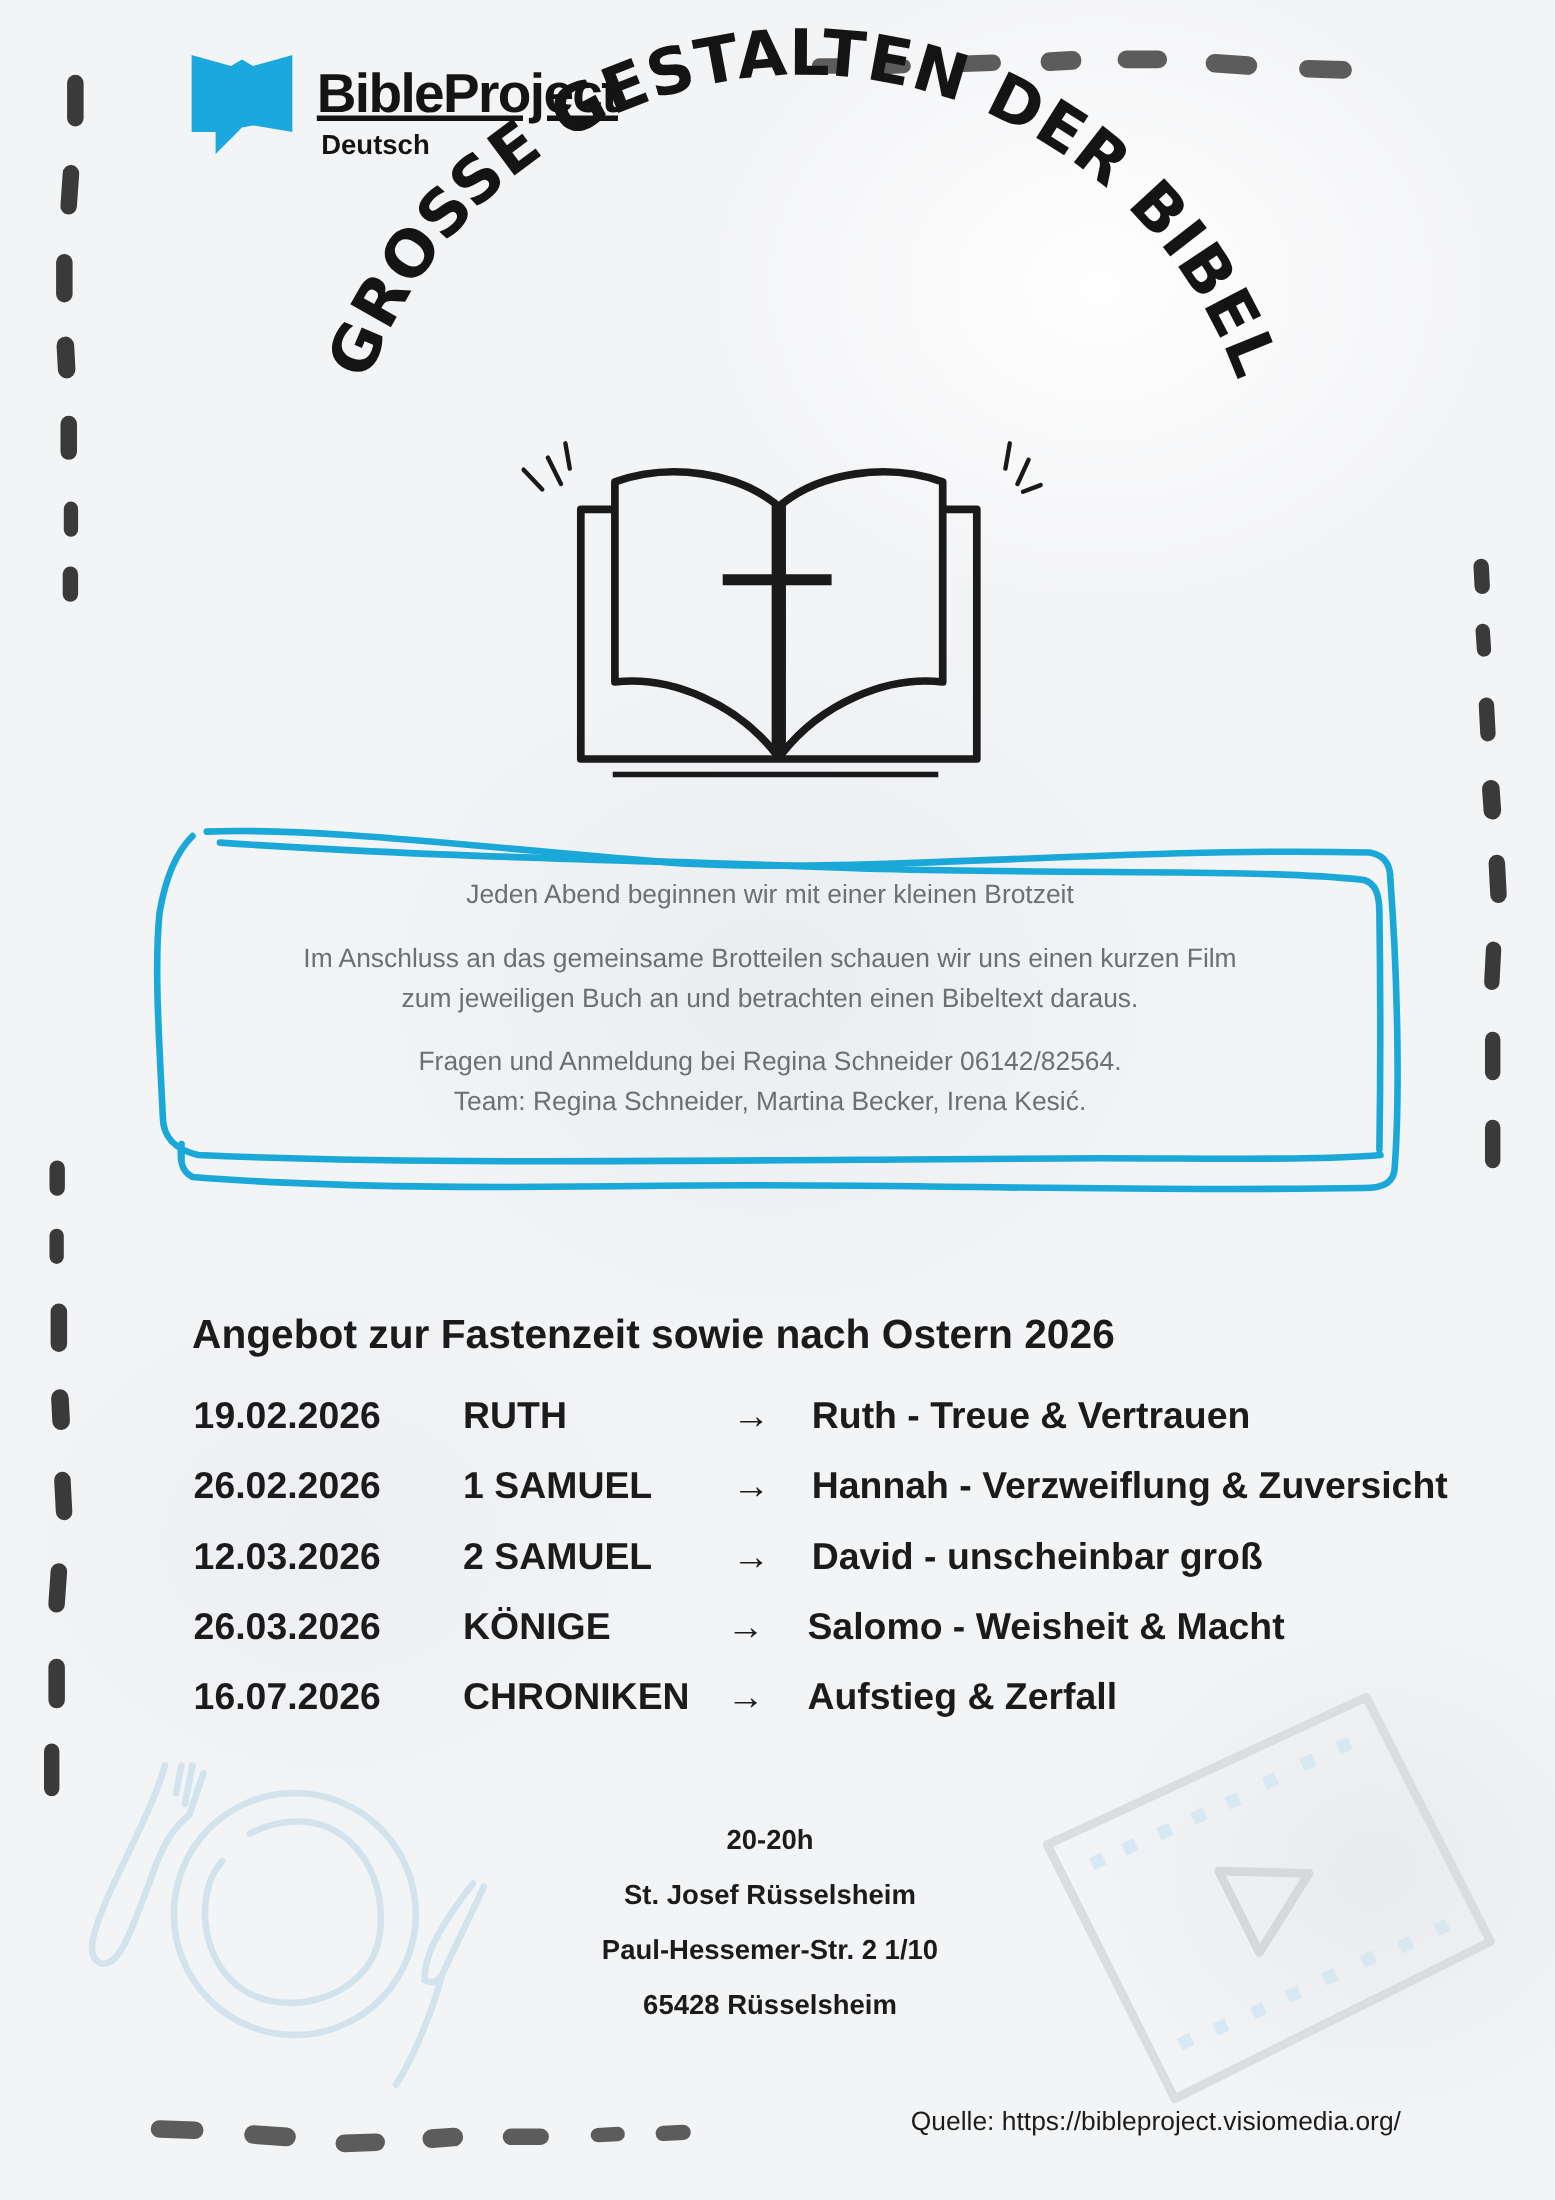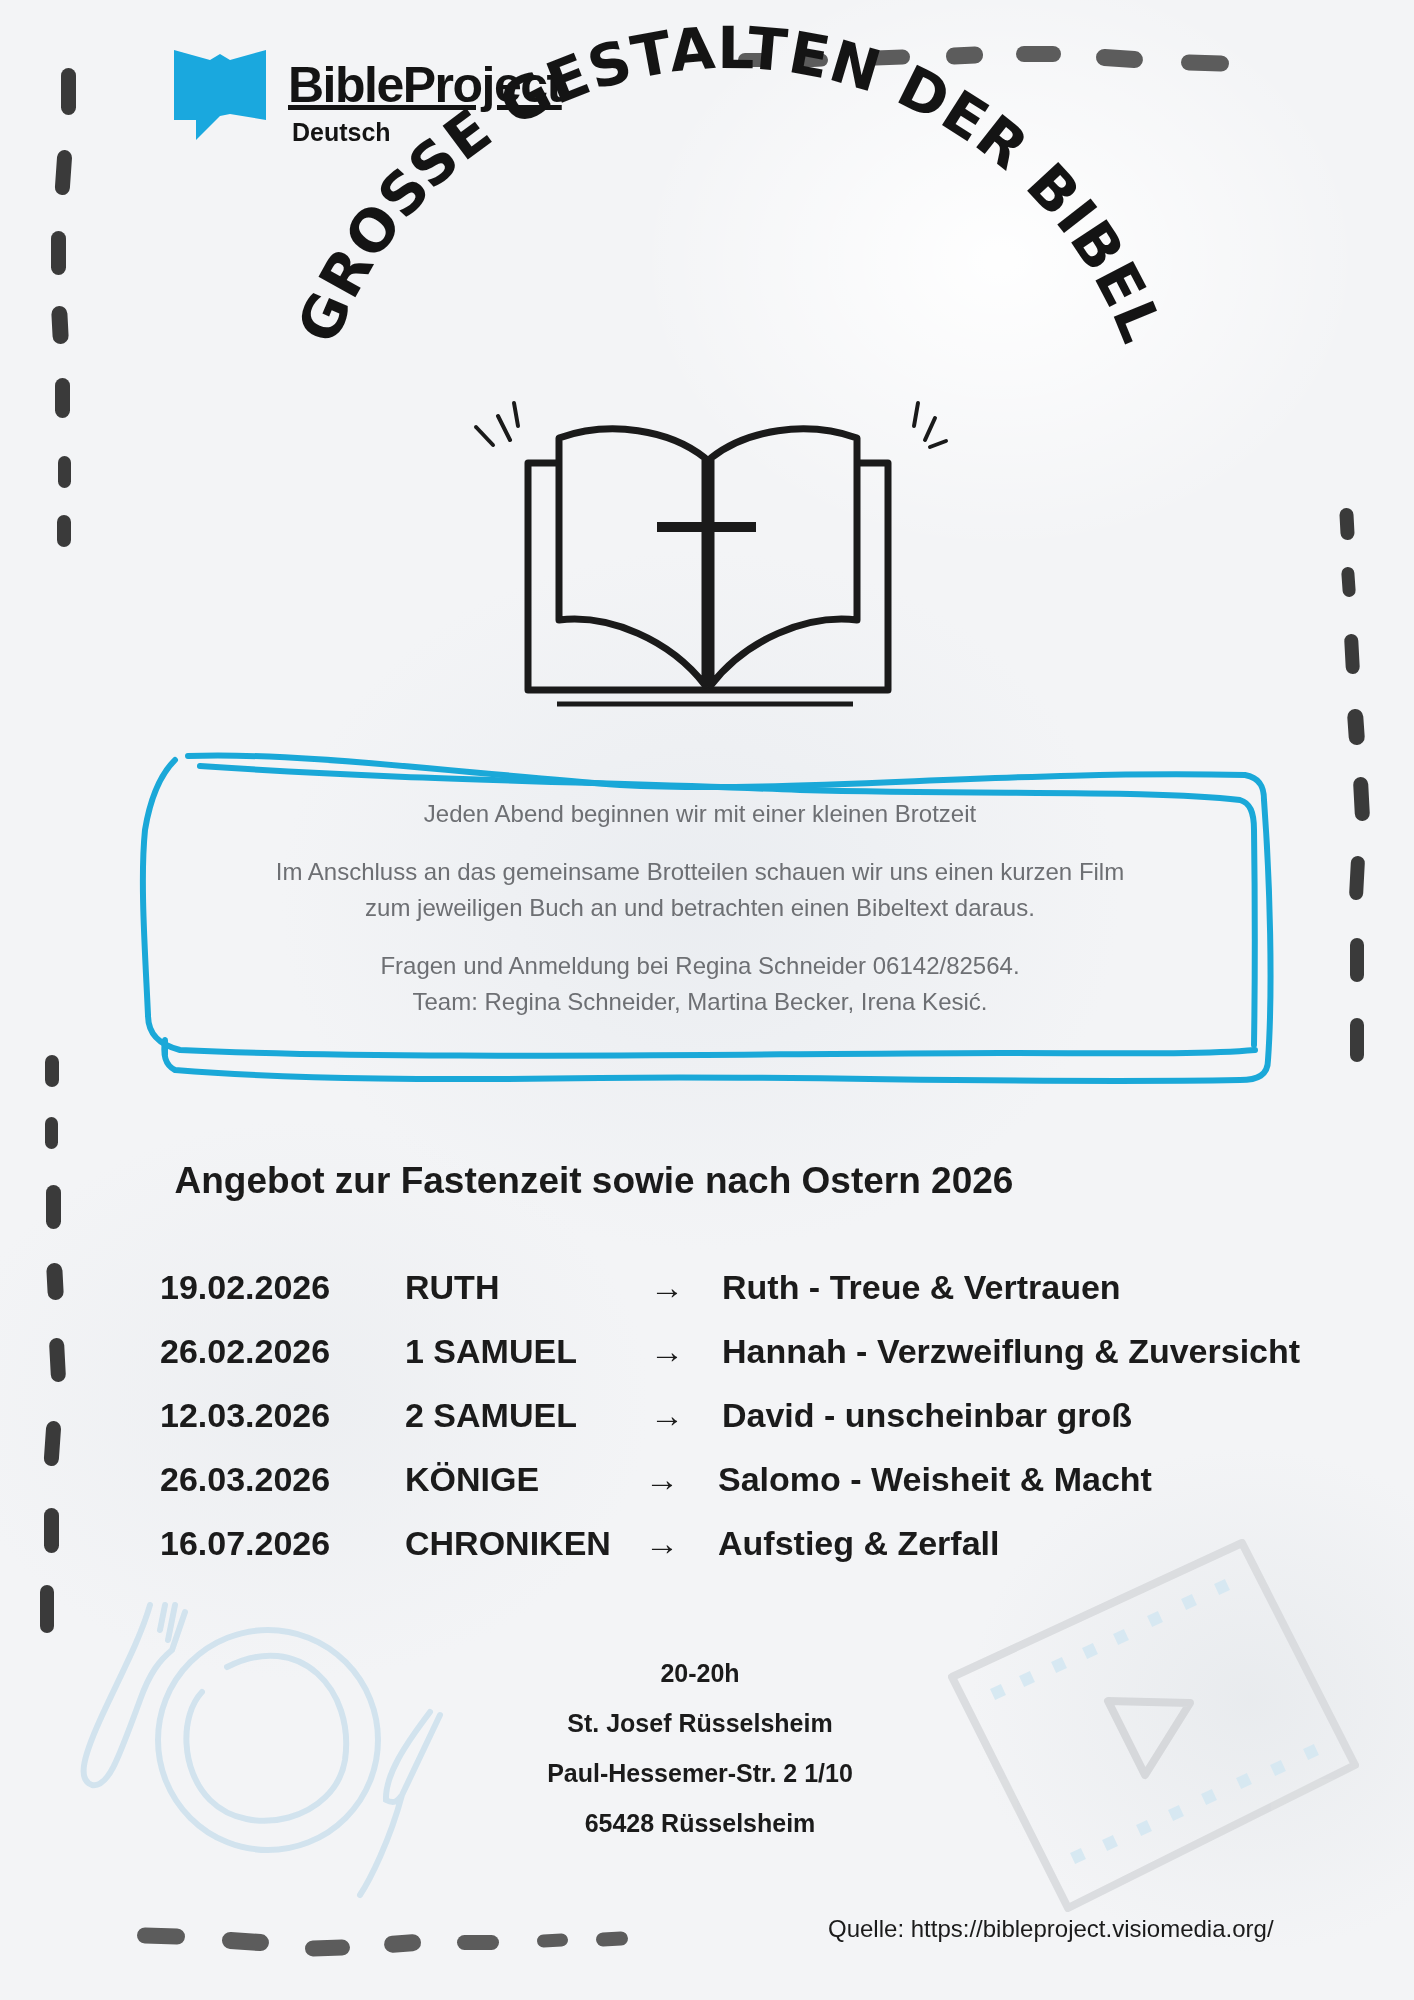--- a/index.html
+++ b/index.html
@@ -36,25 +36,25 @@
   .title-arc { left: 0; top: 0; width: 1414px; height: 720px; }
 
   
   .info {
     left: 160px; top: 796px; width: 1080px; text-align: center;
     color: #6d6f73; font-size: 24px; font-weight: 400; line-height: 36px;
   }
   .info p { margin: 0 0 22px 0; }
 
   .offer-heading {
-    left: 0; width: 1188px; top: 1160px; text-align: center;
+    left: 0; width: 1188px; top: 1192px; text-align: center;
     font-size: 37px; font-weight: 700; color: #1b1b1b; white-space: nowrap;
   }
 
-  .schedule { left: 0; top: 1262px; width: 1232px; }
+  .schedule { left: 16px; top: 1262px; width: 1232px; }
   .row { position: relative; height: 64px; font-size: 34px; font-weight: 700; color: #1b1b1b; }
   .row span { position: absolute; top: 6px; white-space: nowrap; }
   .c-date { left: 160px; }
   .c-book { left: 405px; }
   .c-arrow { left: 650px; }
   .c-desc { left: 722px; }
   .row.shift .c-arrow { left: 645px; }
   .row.shift .c-desc { left: 718px; }
 
   .address {

